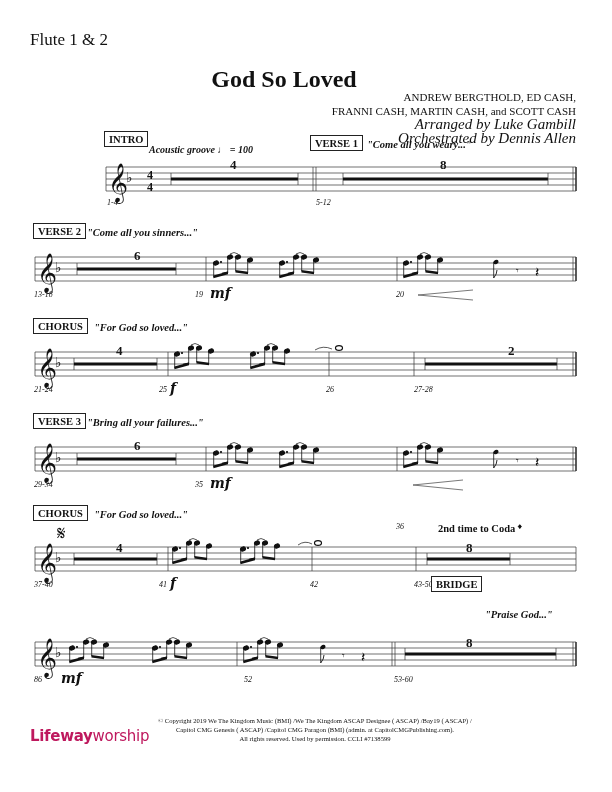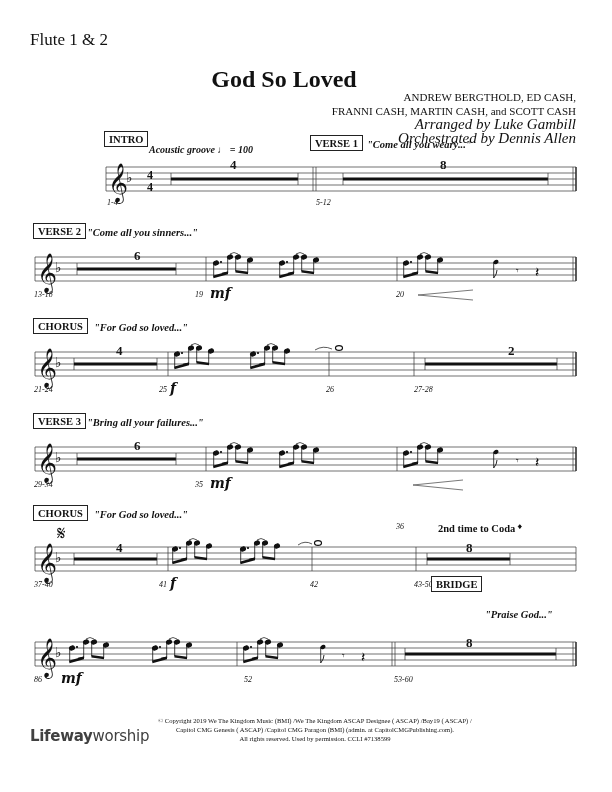--- a/index.html
+++ b/index.html
@@ -11,21 +11,21 @@
   .credits { right: 36px; top: 91px; text-align: right; font-size: 11px; line-height: 13.5px; }
   .credits .it { font-style: italic; font-size: 15px; }
   .rehearsal { border: 1px solid #222; padding: 2px 4px 1px 4px; font-weight: bold; font-size: 10.5px; background: #fff; }
   .lyric-cue { font-style: italic; font-weight: bold; font-size: 10.5px; }
   .mnum { font-size: 8px; font-style: italic; }
   .tempo { font-style: italic; font-weight: bold; font-size: 10px; }
   .mrest-num { font-weight: bold; font-size: 13px; }
   .dyn { font-style: italic; font-weight: bold; font-size: 14px; font-family: "DejaVu Serif", serif; }
   .coda-text { font-weight: bold; font-size: 10.5px; }
   svg.staff { position: absolute; left: 0; top: 0; }
-  .footer-logo { left: 30px; top: 727px; font-family: "DejaVu Sans", sans-serif; font-size: 15px; letter-spacing: -0.3px; color: #404040; }
+  .footer-logo { left: 30px; top: 727px; font-family: "DejaVu Sans", sans-serif; font-size: 15px; letter-spacing: -0.3px; color: #be185d; }
   .footer-logo b { font-weight: bold; }
   .copyright { left: 120px; width: 390px; top: 716px; text-align: center; font-size: 6.6px; line-height: 9px; white-space: normal; }
 </style>
 </head>
 <body>
 
 <div class="abs part-name">Flute 1 &amp; 2</div>
 <div class="abs title">God So Loved</div>
 <div class="abs credits">
   <div>ANDREW BERGTHOLD, ED CASH,</div>

